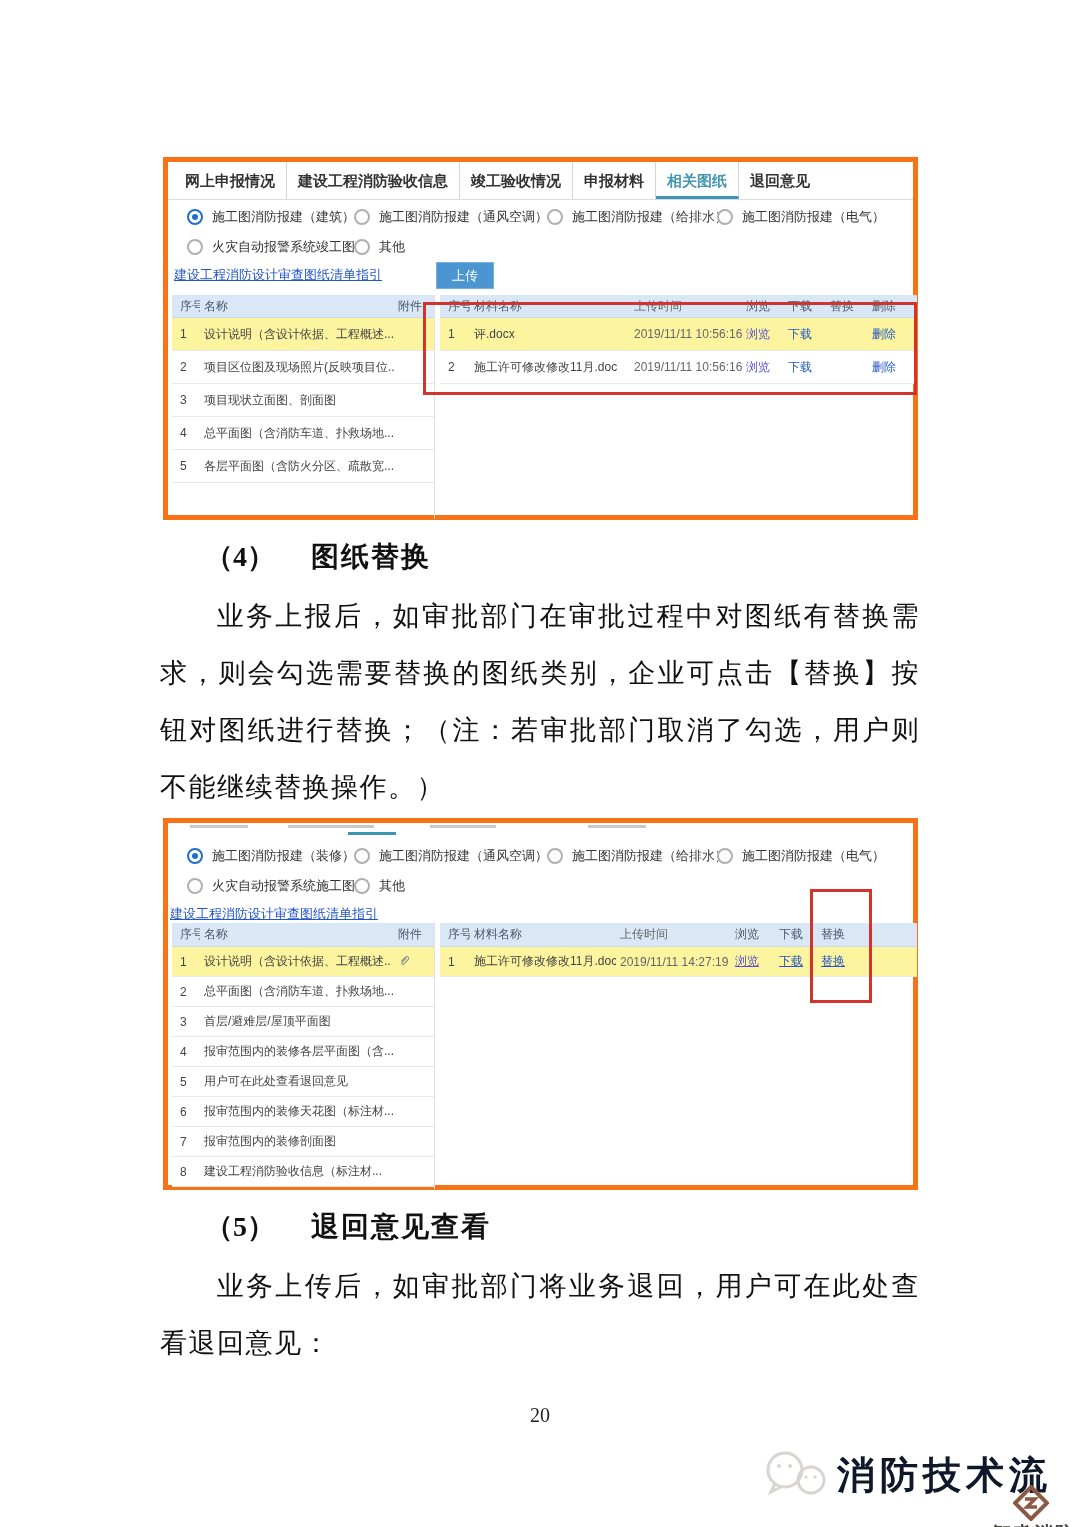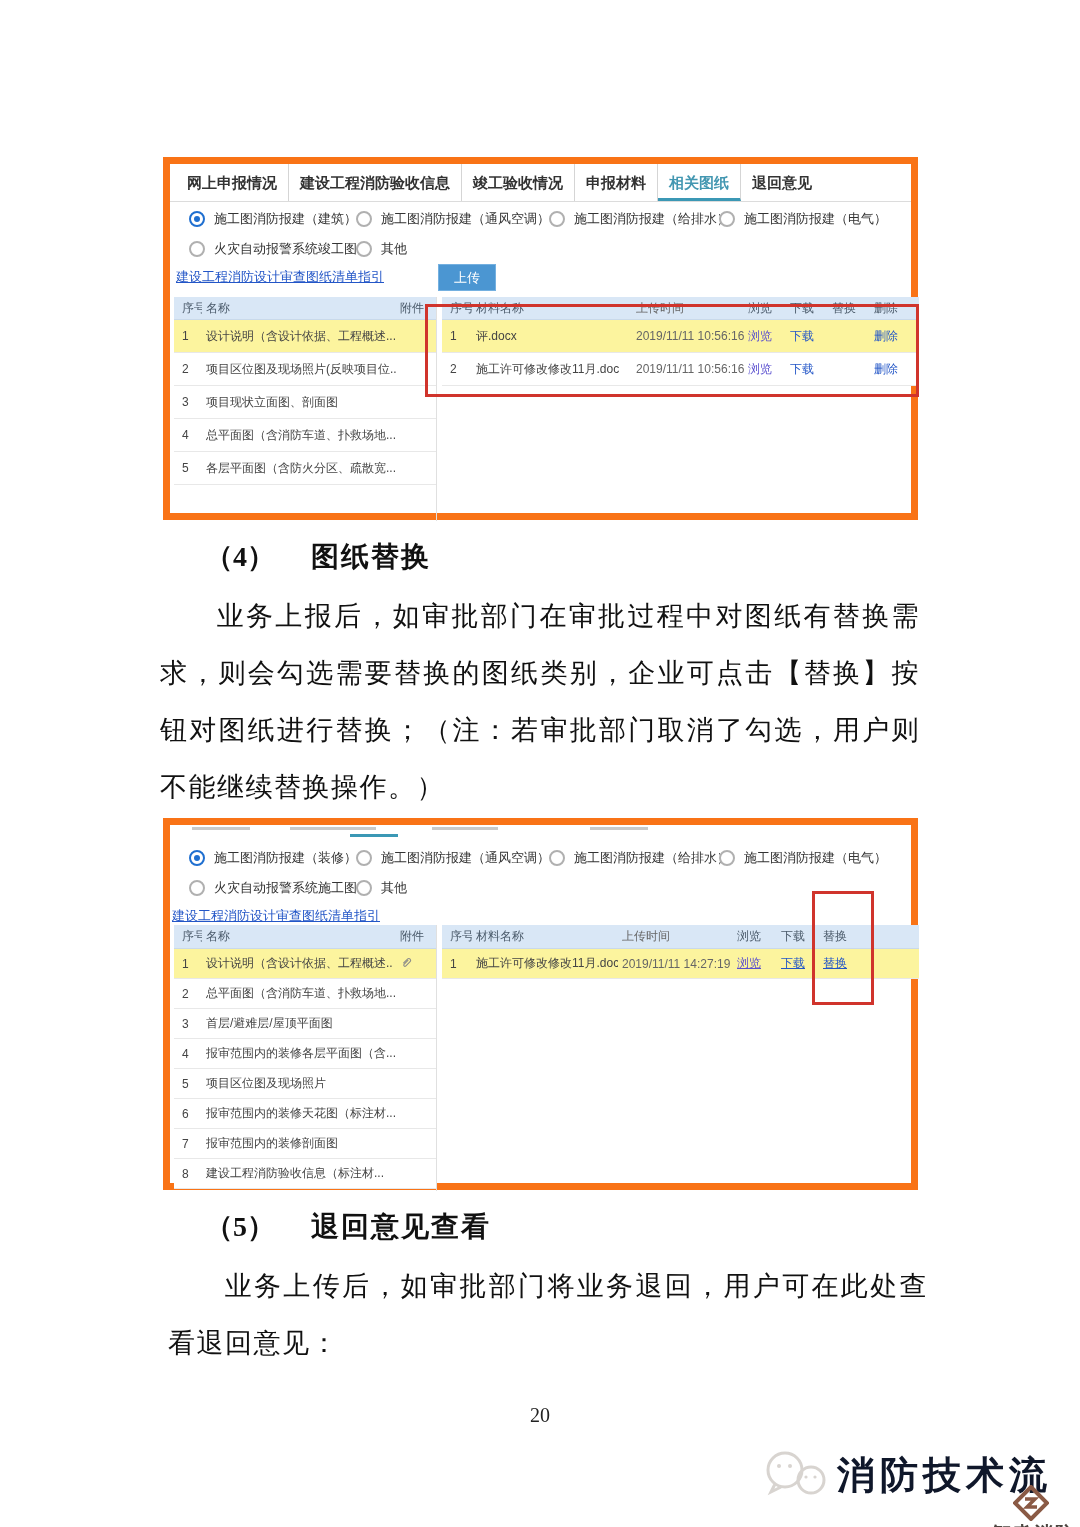--- a/index.html
+++ b/index.html
@@ -2,21 +2,21 @@
 <html><head>
 <meta charset="utf-8">
 <style>
   * { margin:0; padding:0; box-sizing:border-box; }
   html,body { background:#ffffff; }
   body { width:1080px; height:1527px; position:relative; overflow:hidden;
          font-family:"Liberation Sans", sans-serif; }
 
   
   .shot { position:absolute; left:163px; width:755px; background:#fff;
-          border:7px solid #f97316; }
+          border:5px solid #f97316; }
   #shot1 { top:157px; height:363px; }
   #shot2 { top:818px; height:372px; }
   .shot-inner { position:relative; width:100%; height:100%; background:#fff; }
 
   
   .tabbar { display:flex; align-items:stretch; height:38px; border-bottom:1px solid #dcdcdc;
             padding-left:6px; }
   .tab { font-size:15px; font-weight:bold; color:#333; line-height:37px; padding:0 11px;
          border-right:1px solid #d5d5d5; white-space:nowrap; cursor:default; }
   .tab:last-child { border-right:none; }
@@ -284,21 +284,21 @@
         <div class="cell c-name">首层/避难层/屋顶平面图</div>
         <div class="cell c-att"></div>
       </div>
       <div class="trow" style="height:30px;">
         <div class="cell c-num">4</div>
         <div class="cell c-name">报审范围内的装修各层平面图（含...</div>
         <div class="cell c-att"></div>
       </div>
       <div class="trow" style="height:30px;">
         <div class="cell c-num">5</div>
-        <div class="cell c-name">项目区位图及现场照片</div>
+        <div class="cell c-name">用户可在此处查看退回意见</div>
         <div class="cell c-att"></div>
       </div>
       <div class="trow" style="height:30px;">
         <div class="cell c-num">6</div>
         <div class="cell c-name">报审范围内的装修天花图（标注材...</div>
         <div class="cell c-att"></div>
       </div>
       <div class="trow" style="height:30px;">
         <div class="cell c-num">7</div>
         <div class="cell c-name">报审范围内的装修剖面图</div>
@@ -330,21 +330,21 @@
       </div>
     </div>
 
     <div class="redbox" style="left:642px; top:66px; width:62px; height:114px;"></div>
   </div>
 </div>
 
 <div class="doc-heading" style="top:1208px;">
   <span class="hnum">（5）</span><span class="htitle">退回意见查看</span>
 </div>
-<div class="doc-para" style="top:1258px;margin-left:8px;">业务上传后，如审批部门将业务退回，用户可在此处查看退回意见：</div>
+<div class="doc-para" style="top:1258px;">业务上传后，如审批部门将业务退回，用户可在此处查看退回意见：</div>
 
 <div class="page-num">20</div>
 
 <div class="watermark">
   <svg width="76" height="58" viewBox="0 0 76 58">
     <circle cx="24" cy="24" r="17" fill="none" stroke="#d8d4d0" stroke-width="3"></circle>
     <circle cx="50" cy="34" r="13" fill="none" stroke="#d8d4d0" stroke-width="3"></circle>
     <circle cx="18" cy="20" r="2" fill="#d8d4d0"></circle>
     <circle cx="29" cy="20" r="2" fill="#d8d4d0"></circle>
     <circle cx="45" cy="31" r="1.6" fill="#d8d4d0"></circle>

